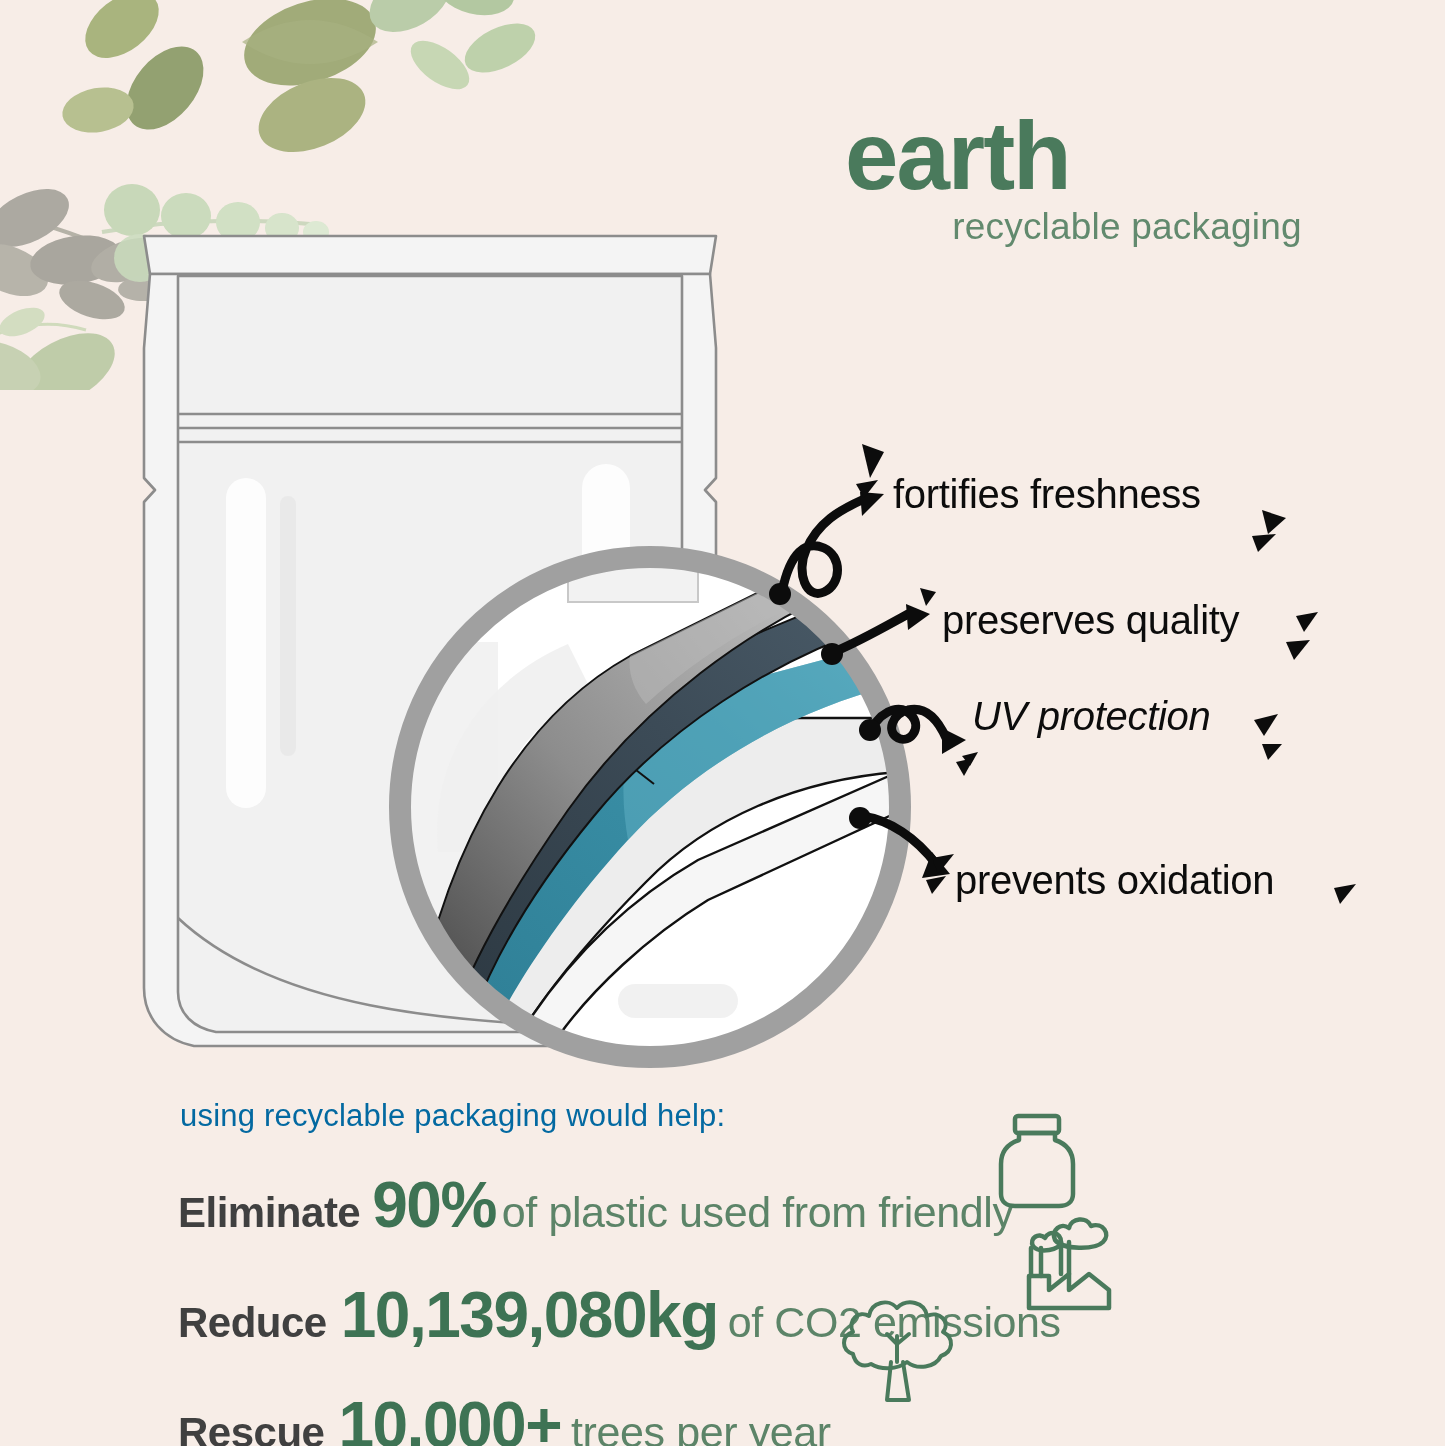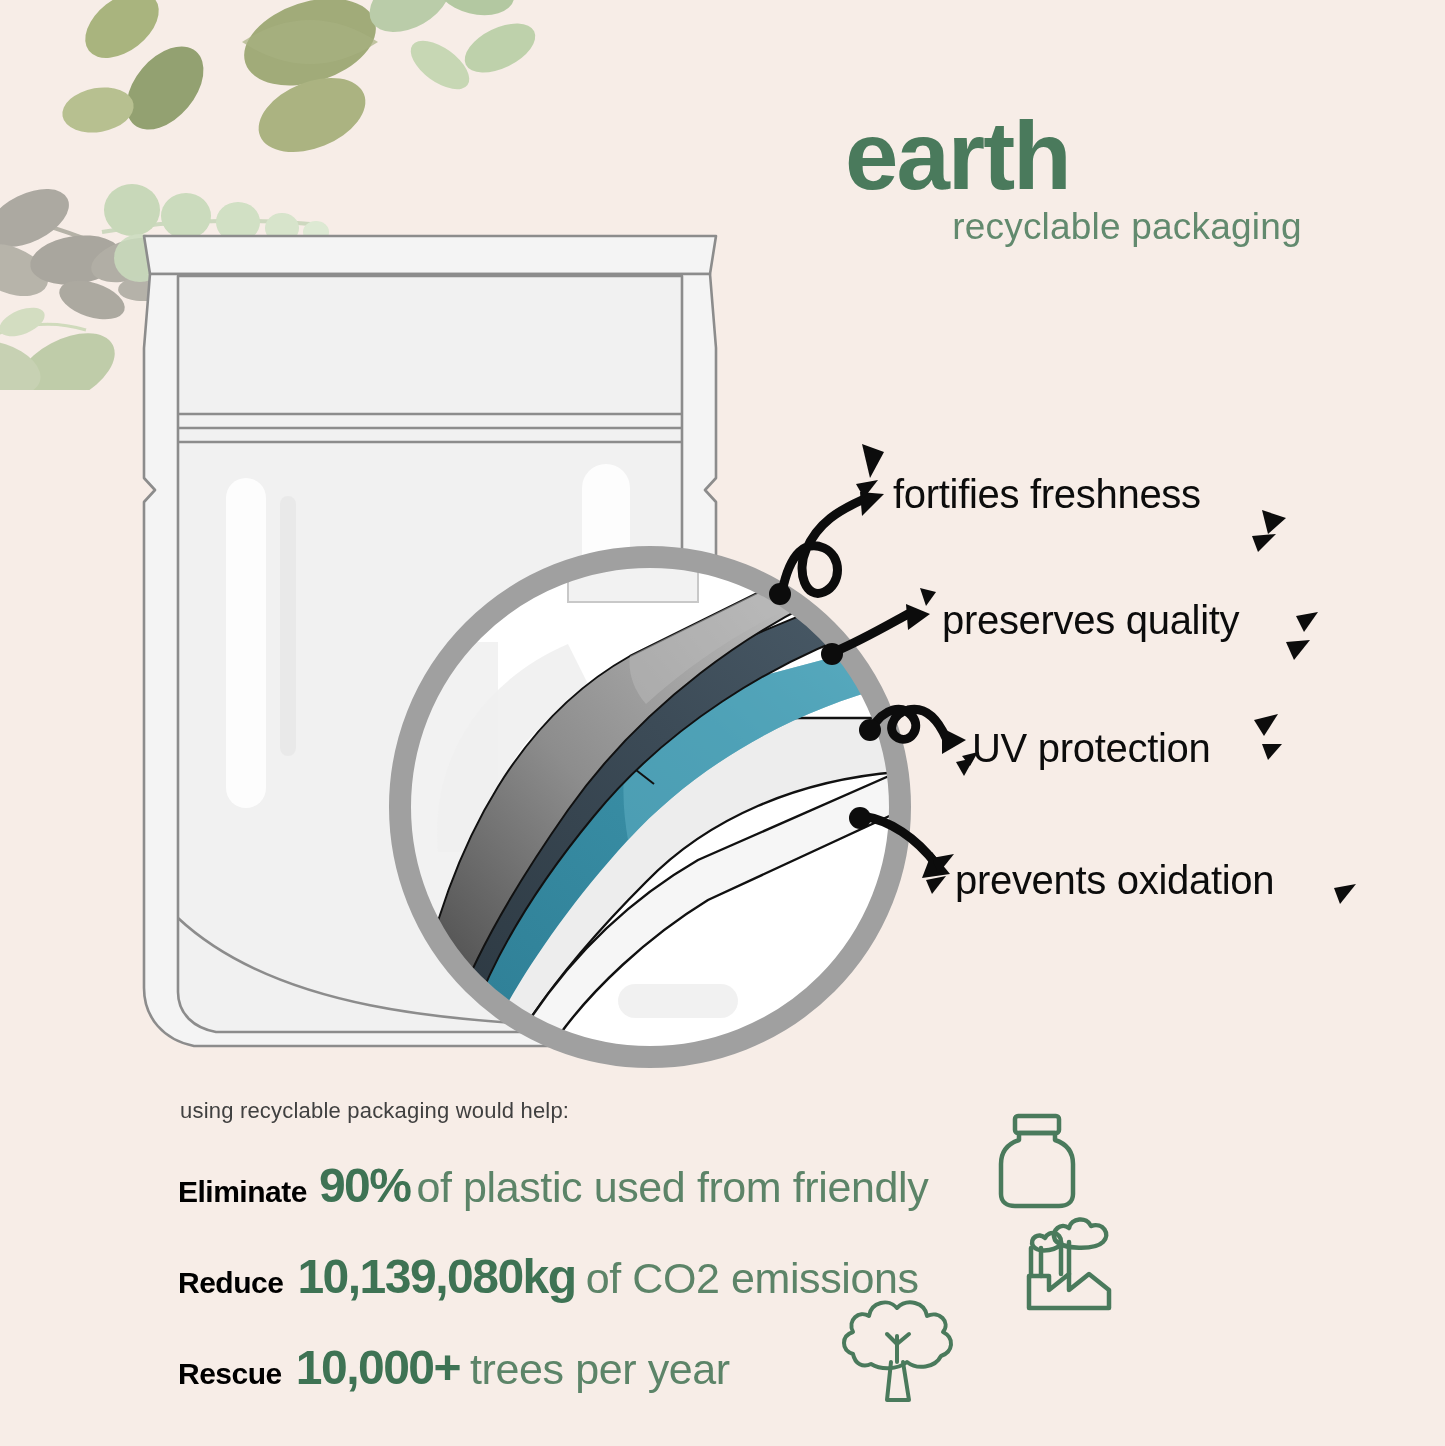--- a/index.html
+++ b/index.html
@@ -61,51 +61,51 @@
   .callout {
     position: absolute;
     color: #0C0C0C;
     font-size: 40px;
     font-weight: 400;
     white-space: nowrap;
     letter-spacing: -0.3px;
   }
   #callout-1 { left: 893px; top: 472px; }
   #callout-2 { left: 942px; top: 598px; }
-  #callout-3 { left: 972px; top: 726px; }
+  #callout-3 { left: 972px; top: 694px; font-style: italic; }
   #callout-4 { left: 955px; top: 858px; }
 
   
   #doodles { position: absolute; left: 0; top: 0; width: 1445px; height: 1446px; pointer-events: none; }
 
   
   #stats { position: absolute; left: 178px; top: 1098px; width: 1100px; }
   .stats-intro {
-    color: #404040;
-    font-size: 22px;
+    color: #0369a1;
+    font-size: 31px;
     font-weight: 400;
     letter-spacing: 0.2px;
     margin: 0 0 34px 2px;
   }
   .stat-row {
     display: flex;
     align-items: baseline;
     margin-bottom: 36px;
     white-space: nowrap;
   }
   .stat-verb {
-    color: #000000;
+    color: #404040;
     font-weight: 700;
-    font-size: 30px;
+    font-size: 42px;
     letter-spacing: -0.5px;
   }
   .stat-figure {
     color: #3E7354;
     font-weight: 700;
-    font-size: 48px;
+    font-size: 64px;
     letter-spacing: -1.5px;
     margin: 0 10px 0 14px;
   }
   .stat-tail {
     color: #5C8468;
     font-weight: 400;
     font-size: 43px;
     letter-spacing: -0.4px;
   }
   .stat-row.row-1 .stat-figure { margin-left: 12px; margin-right: 6px; }

